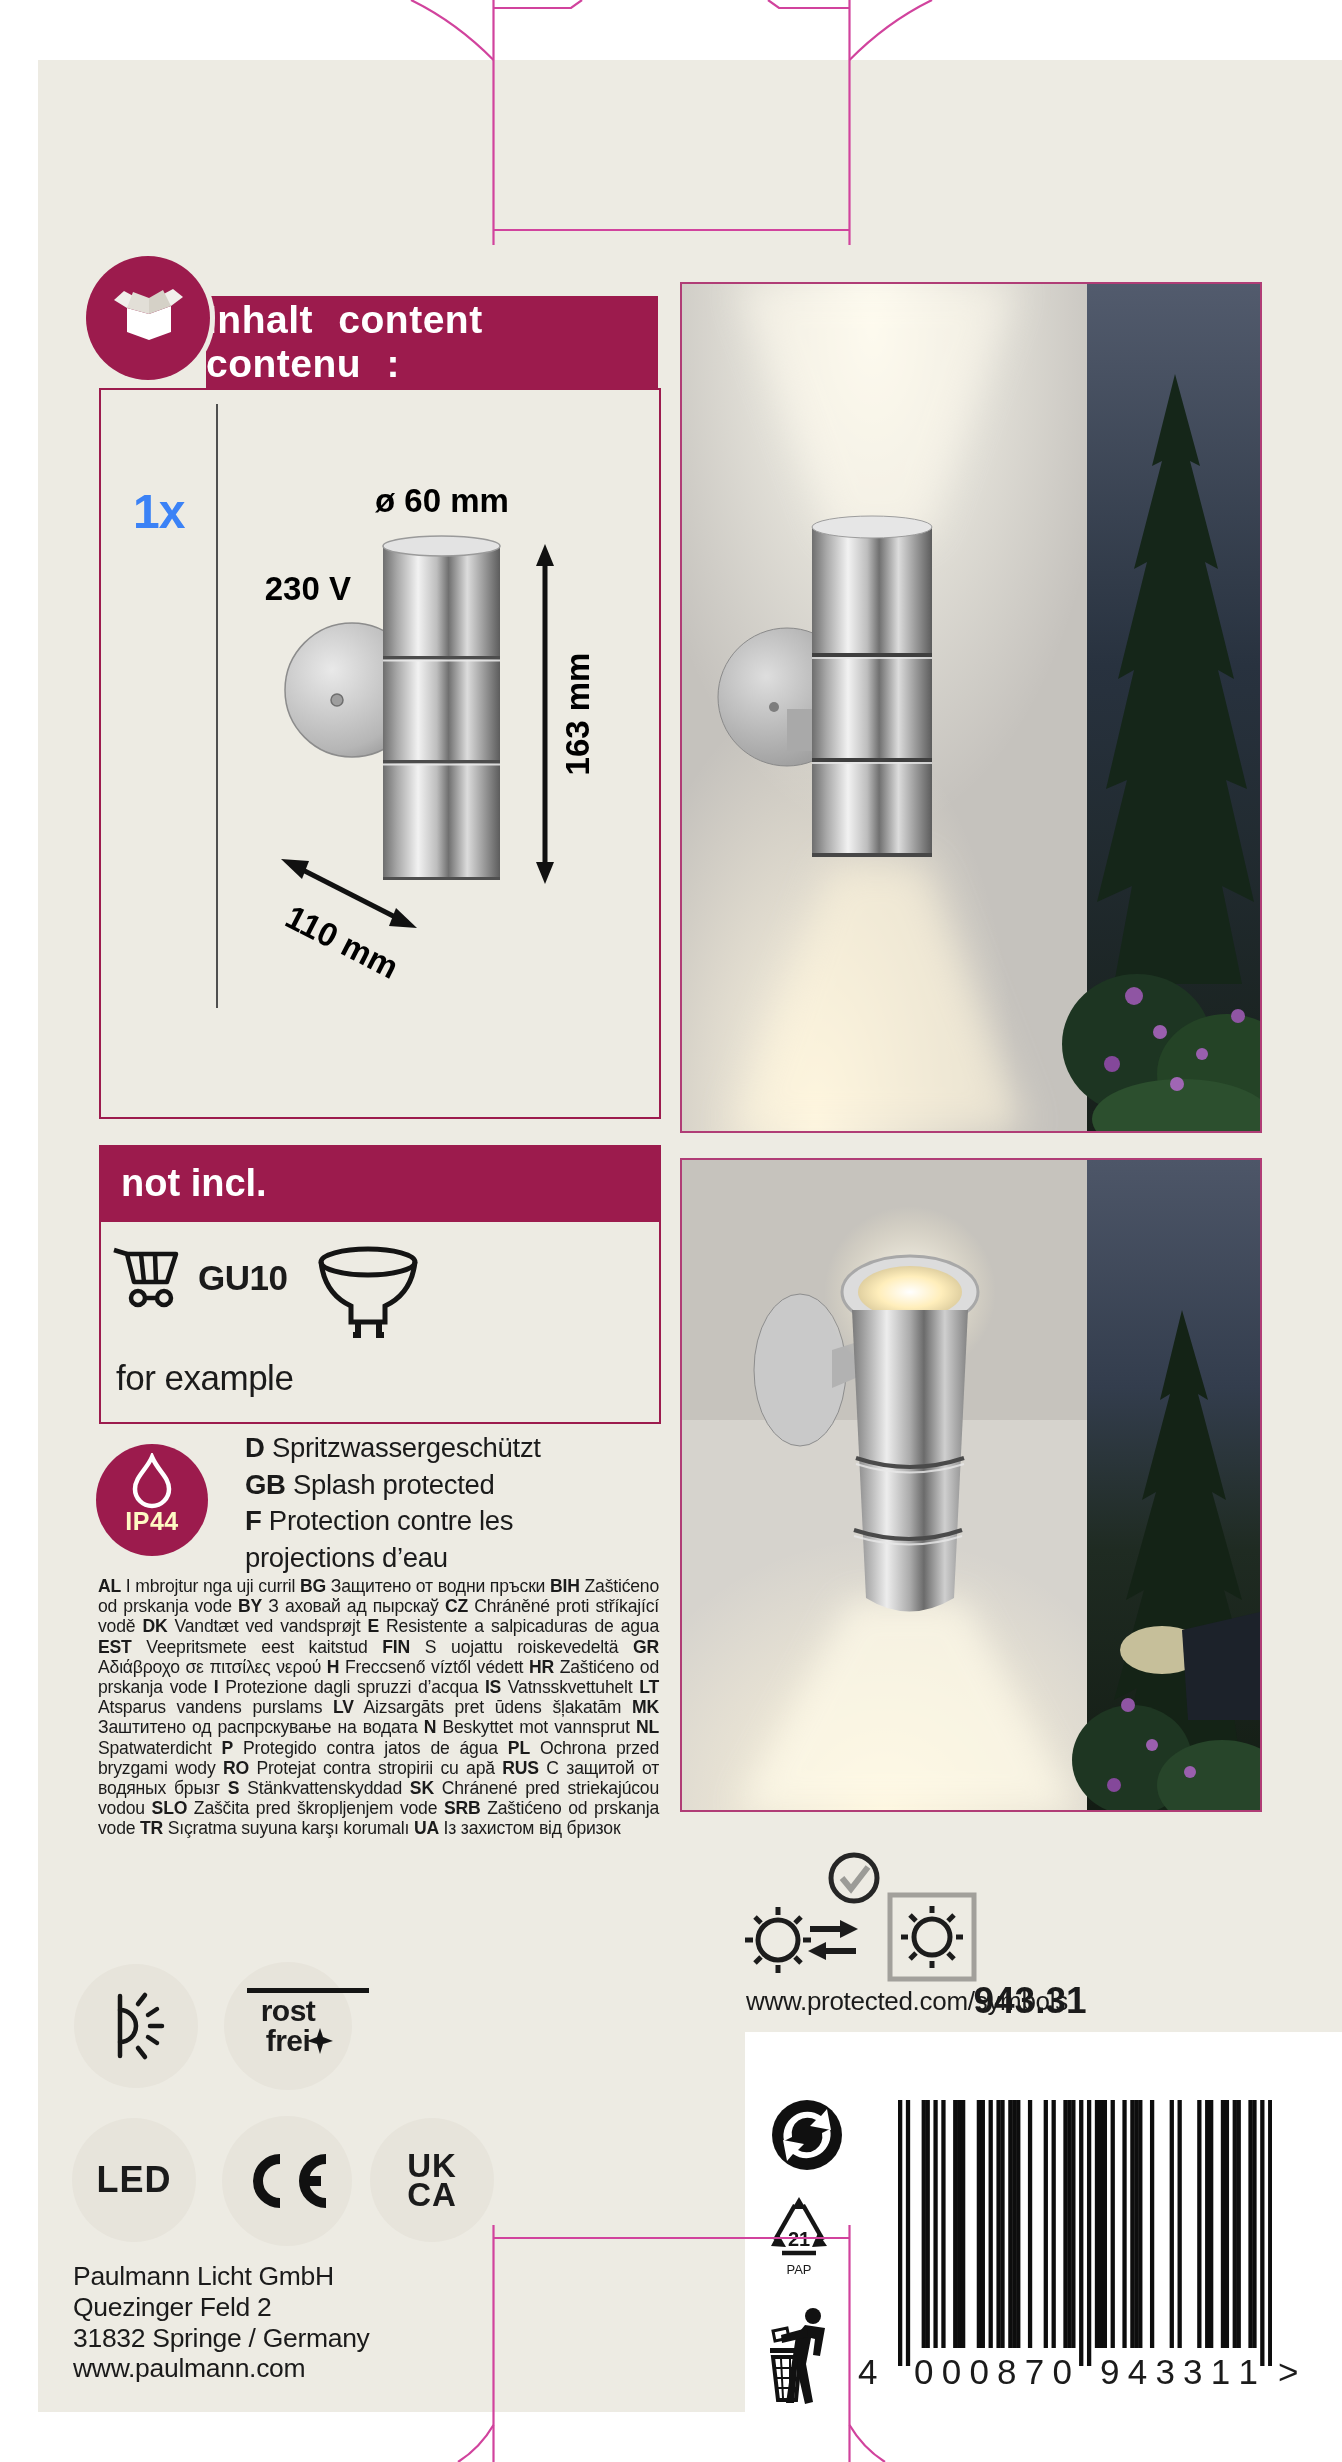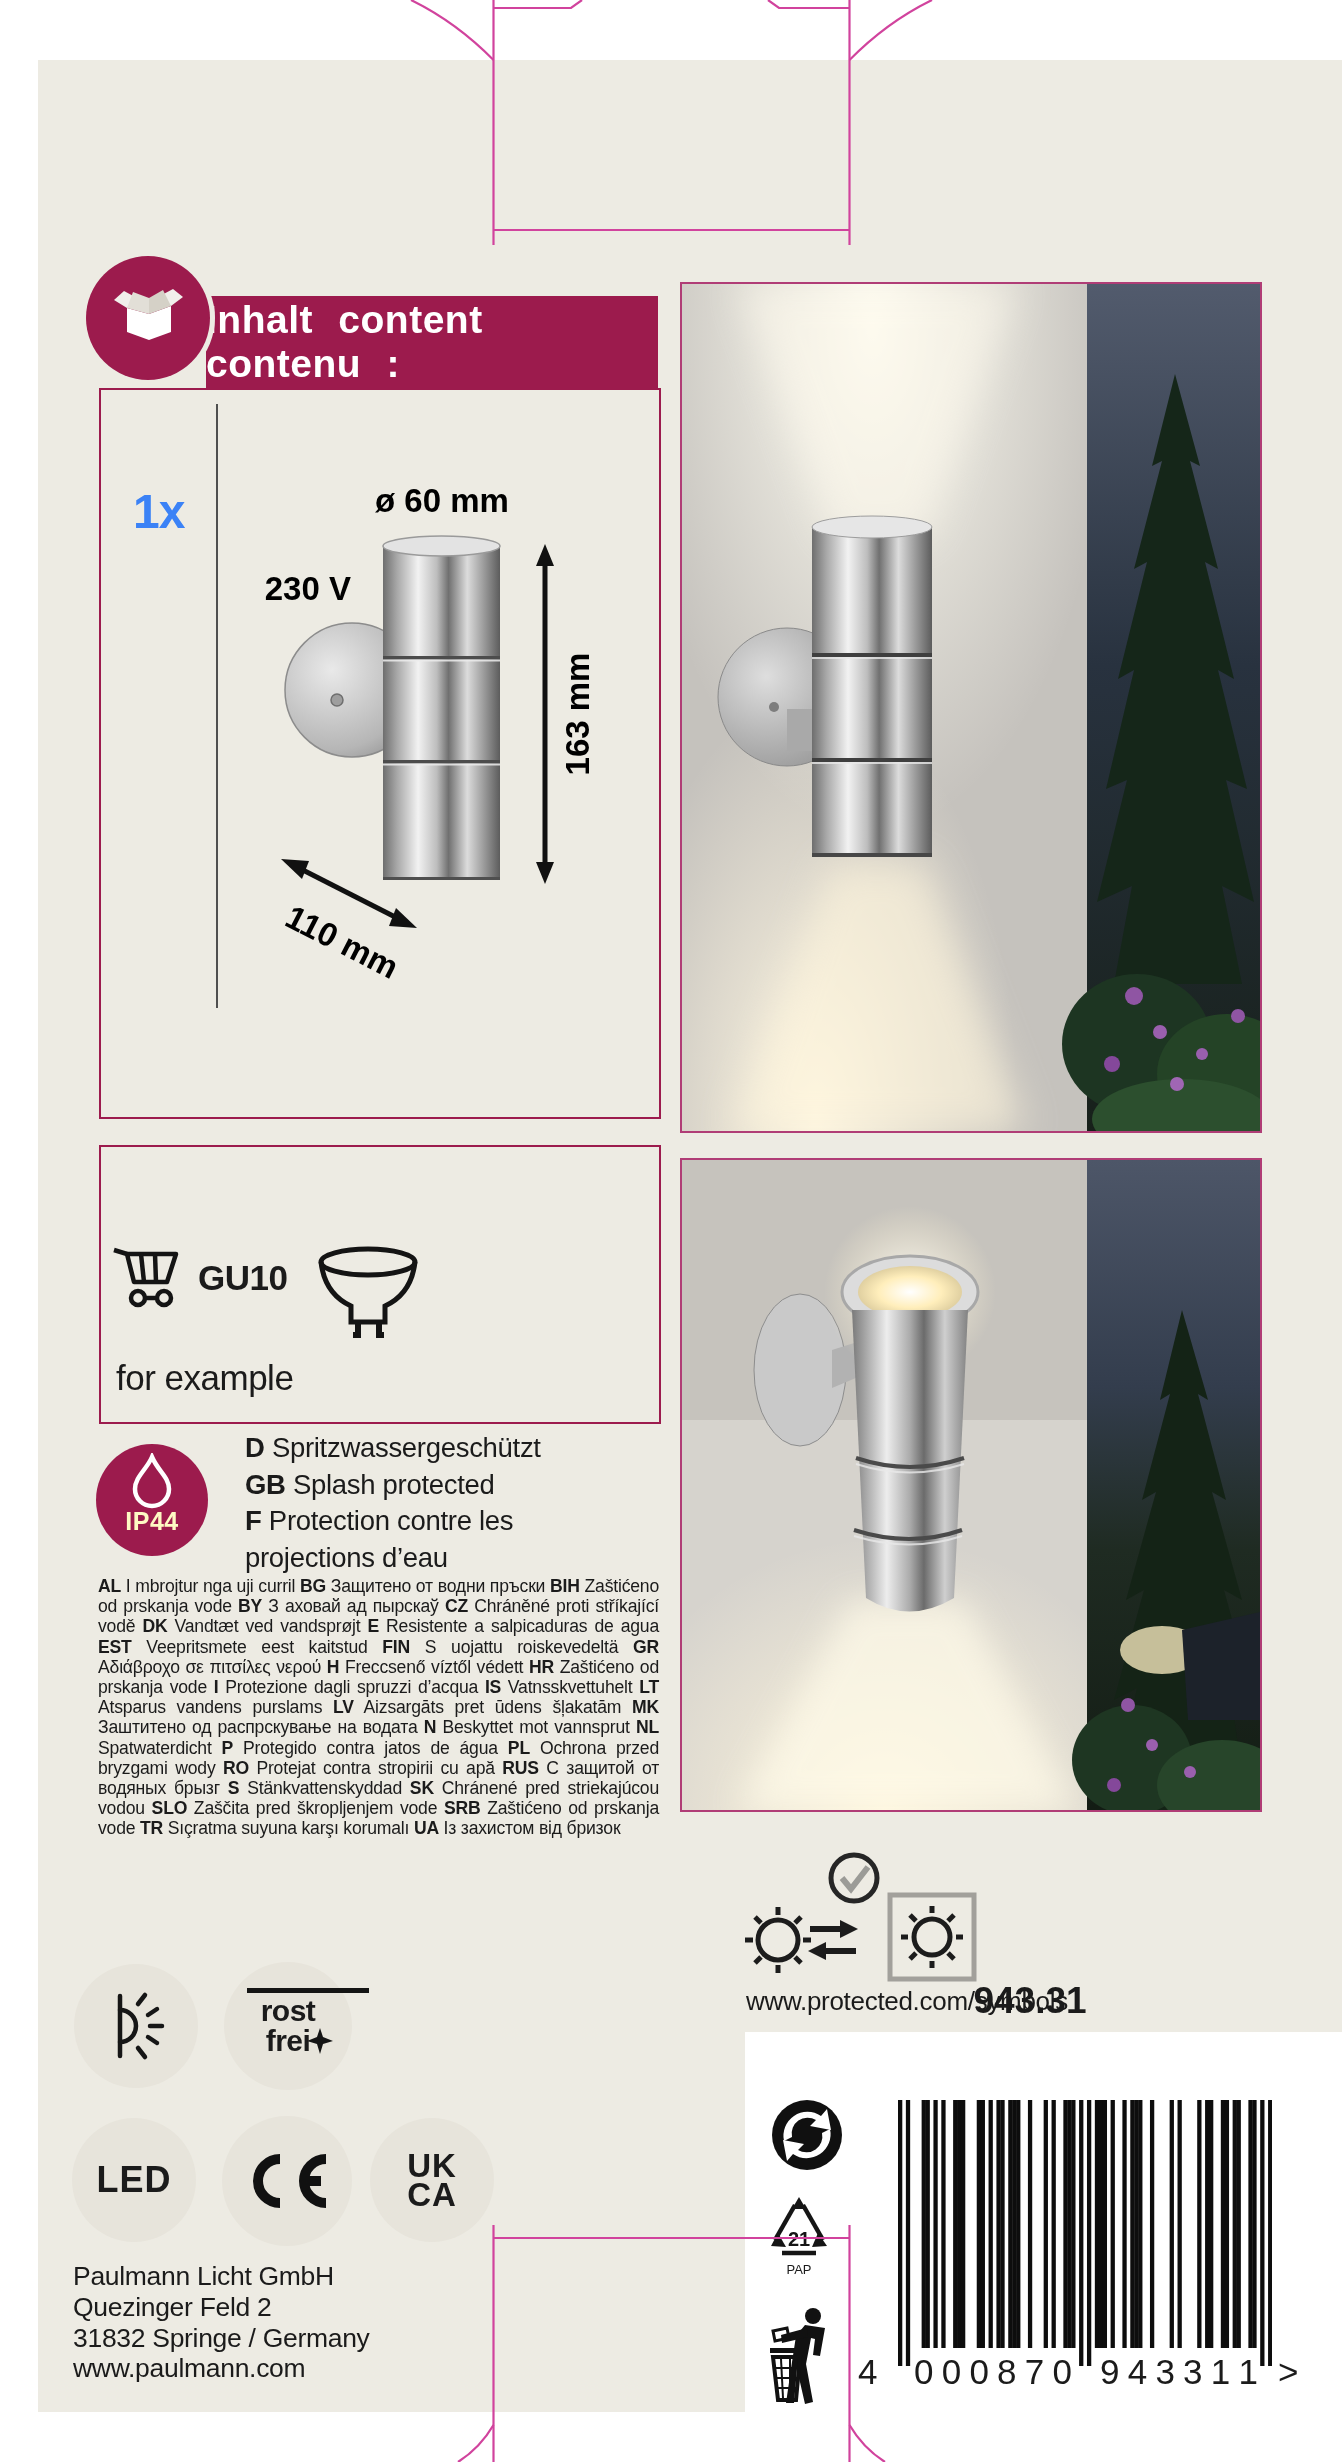--- a/index.html
+++ b/index.html
@@ -227,20 +227,23 @@
         <ellipse cx="540" cy="625" rx="65" ry="45" fill="#27452a"></ellipse>
         <circle cx="446" cy="545" r="7" fill="#8f55a3"></circle>
           <circle cx="470" cy="585" r="6" fill="#9a5fae"></circle>
         <circle cx="432" cy="625" r="7" fill="#84489a"></circle>
           <circle cx="508" cy="612" r="6" fill="#9a5fae"></circle>
       </g>
     </svg>
   </div>
 
   <div class="abs box-outline" style="left:99px;top:1145px;width:558px;height:275px;"></div>
+  <div class="abs band notincl-band">
+    <span>not incl.</span>
+  </div>
   <svg class="abs" style="left:112px;top:1244px;" width="74" height="66" viewBox="0 0 74 66" fill="none" stroke="#141414" stroke-width="4.5" stroke-linejoin="round">
     <line x1="2" y1="6" x2="15" y2="10"></line>
     <path d="M15 10 H64 L55 38 H22 Z"></path>
     <line x1="29" y1="10" x2="32" y2="38"></line>
     <line x1="43" y1="10" x2="44" y2="38"></line>
     <circle cx="26" cy="54" r="7"></circle>
     <circle cx="52" cy="54" r="7"></circle>
     <line x1="33" y1="54" x2="45" y2="54"></line>
   </svg>
   <div class="abs gu10-label">GU10</div>

